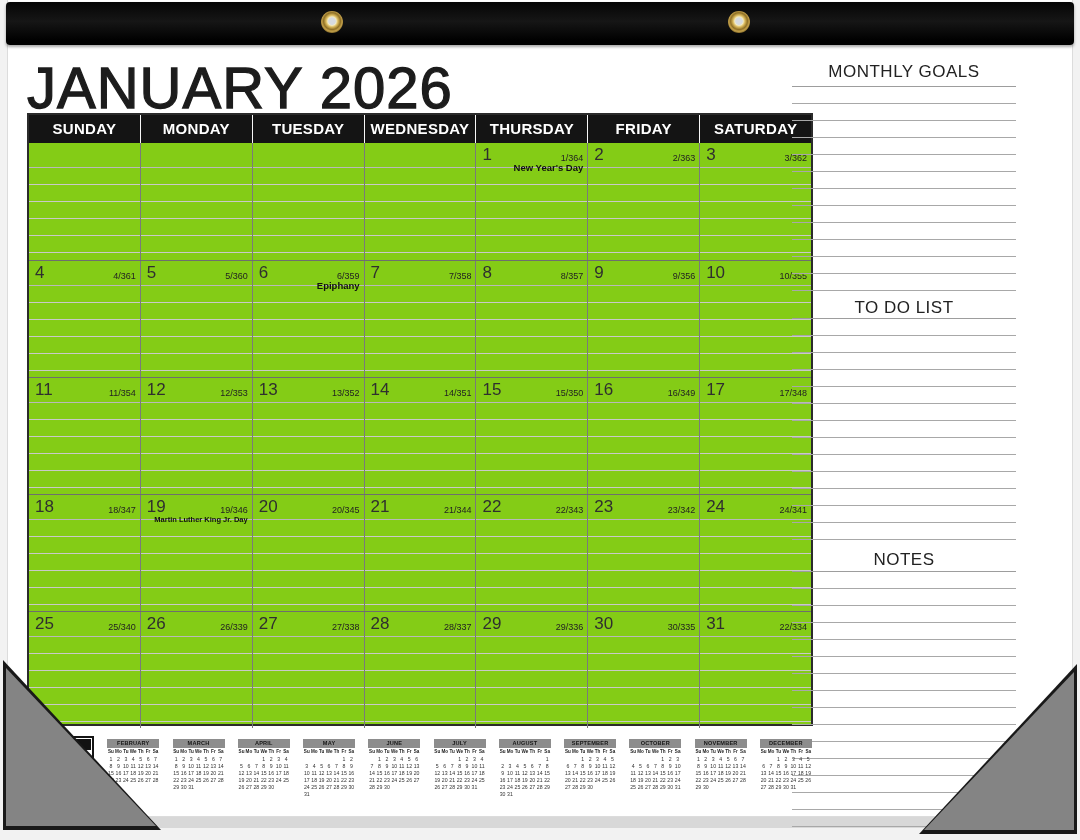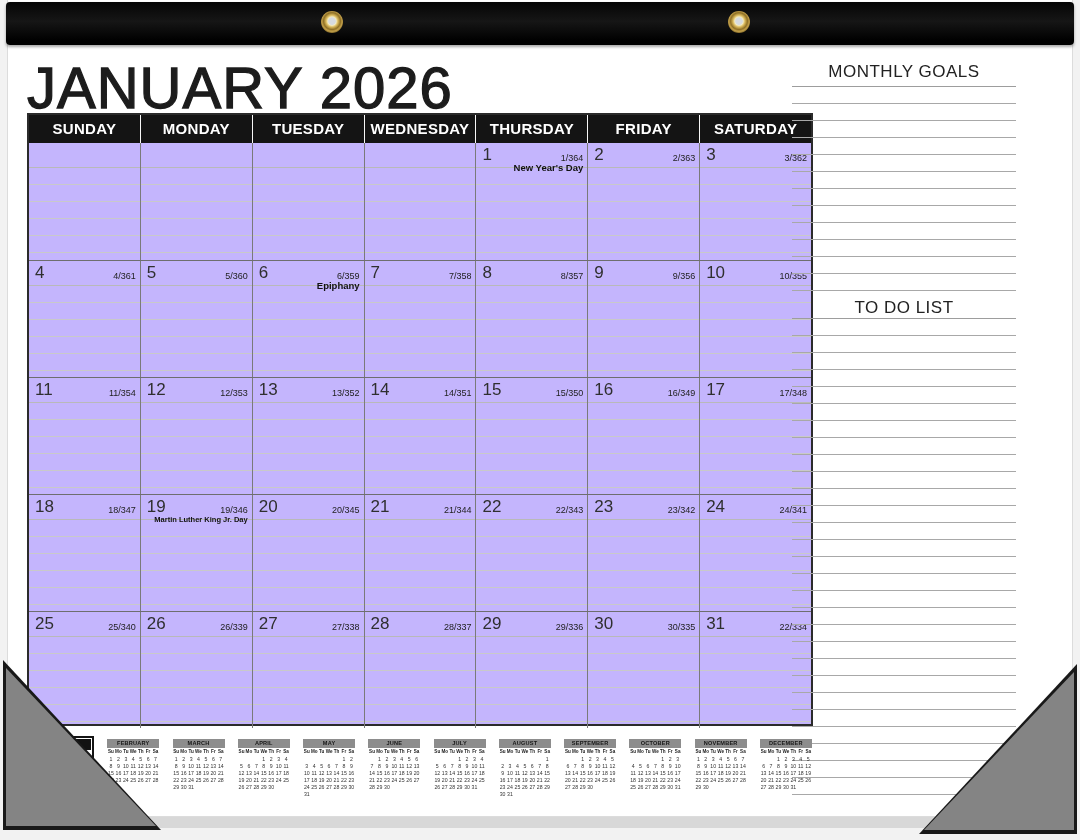--- a/index.html
+++ b/index.html
@@ -19,21 +19,21 @@
   .grommet{position:absolute;top:11px;width:22px;height:22px;border-radius:50%;z-index:7;
     background:radial-gradient(circle at 50% 46%,
       #d7dbe0 0 21%, #f3ecc4 26%, #d8b75a 37%, #8f7026 52%, #c3a04a 63%, #5c4814 80%, #2c2c2c 100%);}
   .grommet.g1{left:321px;} .grommet.g2{left:728px;}
   
   .title{position:absolute;left:27px;top:54px;width:786px;z-index:2;
     font-size:58px;font-weight:normal;color:#1c1c1c;-webkit-text-stroke:1.3px #1c1c1c;
     letter-spacing:1px;white-space:nowrap;}
   
   .grid{position:absolute;left:27px;top:113px;width:786px;height:613px;z-index:2;
-    border:2px solid #2b2b2b;box-sizing:border-box;background:#c4b5fd;}
+    border:2px solid #2b2b2b;box-sizing:border-box;background:#84cc16;}
   .wd-row{display:flex;height:28px;background:#141414;}
   .wd-cell{flex:1;color:#fff;font-size:15px;font-weight:bold;text-align:center;line-height:28px;
     letter-spacing:0.3px;border-left:1px solid #f7f7f7;box-sizing:border-box;}
   .wd-cell:first-child{border-left:none;}
   .week{display:flex;height:117px;box-sizing:border-box;}
   .week + .week{border-top:1px solid #6e6e6e;}
   .cell{flex:1;position:relative;border-left:1px solid #7a7a7a;box-sizing:border-box;overflow:hidden;}
   .cell:first-child{border-left:none;}
   .band{height:25px;border-bottom:1px solid #b9b9b9;position:relative;box-sizing:border-box;}
   .num{position:absolute;left:6px;top:2px;font-size:17px;color:#2f2f2f;}
@@ -568,20 +568,21 @@
     <div class="side-line"></div>
     <div class="side-line"></div>
     <div class="side-line"></div>
     <div class="side-line"></div>
     <div class="side-line"></div>
     <div class="side-line"></div>
     <div class="side-line"></div>
     <div class="side-line"></div>
     <div class="side-line"></div>
     <div class="side-line"></div>
+    <div class="side-heading sh2">NOTES</div>
     <div class="side-line"></div>
     <div class="side-line"></div>
     <div class="side-line"></div>
     <div class="side-line"></div>
     <div class="side-line"></div>
     <div class="side-line"></div>
     <div class="side-line"></div>
     <div class="side-line"></div>
     <div class="side-line"></div>
     <div class="side-line"></div>

